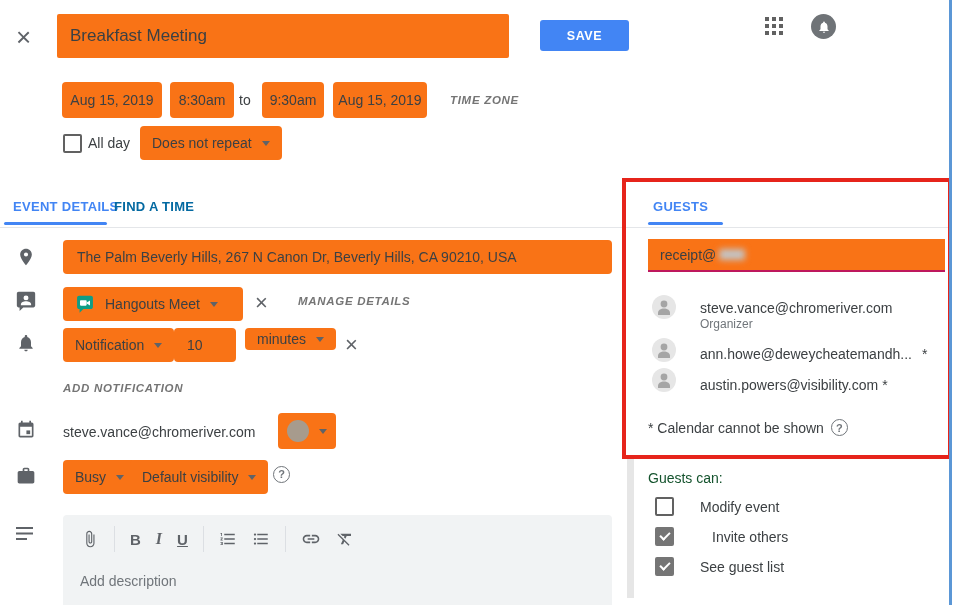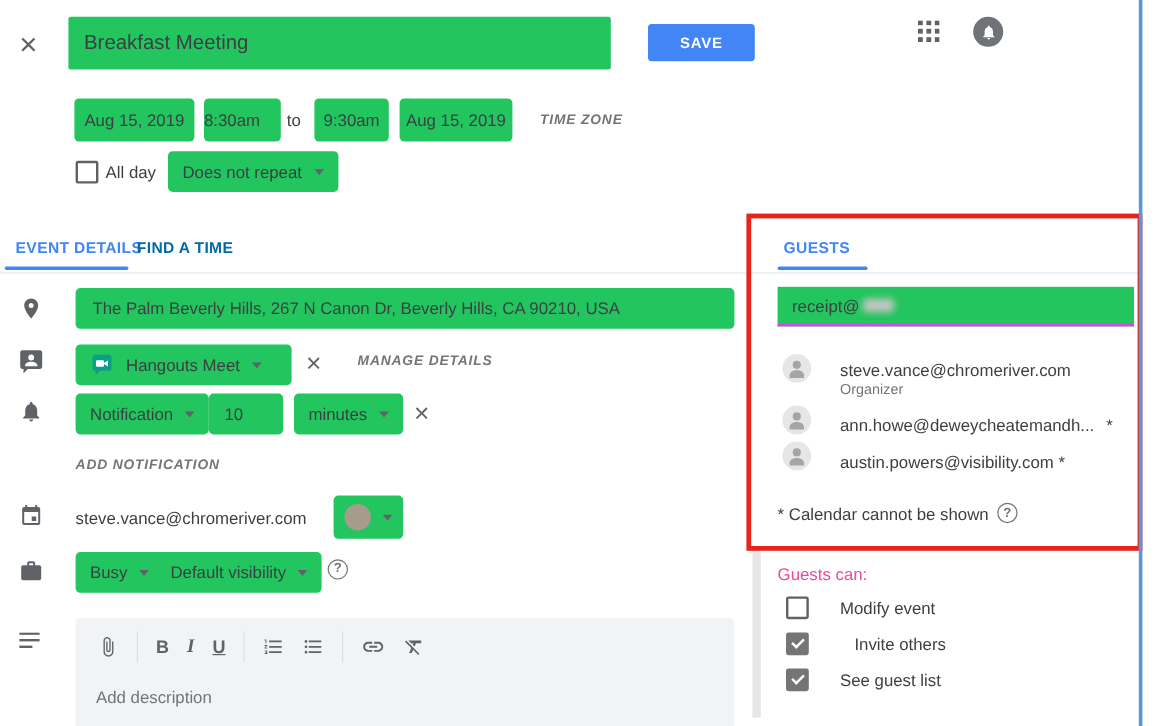--- a/index.html
+++ b/index.html
@@ -1,20 +1,20 @@
 <!DOCTYPE html>
 <html><head>
 <meta charset="utf-8">
 <style>
   html,body{margin:0;padding:0;background:#fff;}
   .frame{position:relative;width:963px;height:605px;background:#fff;overflow:hidden;
          font-family:"Liberation Sans",sans-serif;color:#3c4043;}
   .abs{position:absolute;}
   
-  .gbtn{position:absolute;background:#22c55e;border-radius:4px;display:flex;align-items:center;
+  .gbtn{position:absolute;background:#f97316;border-radius:4px;display:flex;align-items:center;
         font-size:14px;color:#3c4043;box-sizing:border-box;cursor:pointer;white-space:nowrap;}
   .caret{width:0;height:0;border-left:4px solid transparent;border-right:4px solid transparent;
          border-top:5px solid #5f6368;margin-left:10px;flex:0 0 auto;}
   .linklbl{position:absolute;font-size:11.5px;font-weight:bold;color:#757575;letter-spacing:.7px;cursor:pointer;font-style:italic;}
   .xbtn{position:absolute;color:#5f6368;font-size:22px;line-height:1;cursor:pointer;}
   .helpc{display:inline-flex;width:15px;height:15px;border:1.5px solid #70757a;border-radius:50%;
          color:#70757a;font-size:11px;align-items:center;justify-content:center;font-weight:bold;flex:0 0 auto;}
   .cbox{position:absolute;width:15px;height:15px;border:2px solid #616161;border-radius:2px;background:#fff;cursor:pointer;}
   .cbox[data-checked="true"]{background:#757575;border-color:#757575;}
   .cbox[data-checked="true"]::after{content:"";position:absolute;left:2.5px;top:3px;width:8px;height:4px;
@@ -69,21 +69,21 @@
   <div class="abs" style="left:811px;top:14px;width:25px;height:25px;border-radius:50%;background:#6f7377;
        display:flex;align-items:center;justify-content:center;cursor:pointer;">
     <svg width="14" height="14" viewBox="0 0 24 24">
         <path fill="#fff" d="M12 22c1.1 0 2-.9 2-2h-4c0 1.1.9 2 2 2zm6-6v-5c0-3.07-1.63-5.64-4.5-6.32V4c0-.83-.67-1.5-1.5-1.5s-1.5.67-1.5 1.5v.68C7.64 5.36 6 7.92 6 11v5l-2 2v1h16v-1l-2-2z"></path>
       </svg>
   </div>
 
   <div class="gbtn" style="left:62px;top:82px;width:100px;height:36px;justify-content:center;">
     <span>Aug 15, 2019</span>
   </div>
-  <div class="gbtn" style="left:170px;top:82px;width:64px;height:36px;">
+  <div class="gbtn" style="left:170px;top:82px;width:64px;height:36px;justify-content:center;">
     <span>8:30am</span>
   </div>
   <span class="abs" style="left:239px;top:92px;font-size:14px;color:#3c4043;">to</span>
   <div class="gbtn" style="left:262px;top:82px;width:62px;height:36px;justify-content:center;">
     <span>9:30am</span>
   </div>
   <div class="gbtn" style="left:333px;top:82px;width:94px;height:36px;justify-content:center;">
     <span>Aug 15, 2019</span>
   </div>
   <span class="linklbl" style="left:450px;top:94px;">TIME ZONE</span>
@@ -138,21 +138,21 @@
         <path fill="#5f6368" d="M12 22c1.1 0 2-.9 2-2h-4c0 1.1.9 2 2 2zm6-6v-5c0-3.07-1.63-5.64-4.5-6.32V4c0-.83-.67-1.5-1.5-1.5s-1.5.67-1.5 1.5v.68C7.64 5.36 6 7.92 6 11v5l-2 2v1h16v-1l-2-2z"></path>
       </svg>
   </div>
   <div class="gbtn" style="left:63px;top:328px;height:34px;padding:0 12px;">
     <span>Notification</span>
     <span class="caret"></span>
   </div>
   <div class="gbtn" style="left:174px;top:328px;width:62px;height:34px;padding-left:13px;cursor:text;">
     <span>10</span>
   </div>
-  <div class="gbtn" style="left:245px;top:328px;height:34px;padding:0 12px;">
+  <div class="gbtn" style="left:245px;top:328px;height:22px;padding:0 12px;">
     <span>minutes</span>
     <span class="caret"></span>
   </div>
   <div class="xbtn" style="left:345px;top:334px;">×</div>
   <span class="linklbl" style="left:63px;top:382px;">ADD NOTIFICATION</span>
 
   <div class="abs" style="left:16px;top:420px;width:20px;height:20px;">
     <svg width="20" height="20" viewBox="0 0 24 24">
       <path fill="#5f6368" d="M19 3h-1V1h-2v2H8V1H6v2H5c-1.1 0-2 .9-2 2v14c0 1.1.9 2 2 2h14c1.1 0 2-.9 2-2V5c0-1.1-.9-2-2-2zm0 16H5V8h14v11z"></path>
       <rect x="12.5" y="12.5" width="4.5" height="4.5" fill="#5f6368"></rect>
@@ -221,21 +221,21 @@
             <path fill="#5f6368" d="M3.27 5L2 6.27l6.97 6.97L6.5 19h3l1.57-3.66L16.73 21 18 19.73 3.55 5.27zM6 5v.18L8.82 8h2.4l-.72 1.68 2.1 2.1L14.21 8H20V5z"></path>
           </svg>
       </span>
     </div>
     <div style="padding:21px 0 0 17px;font-size:14px;color:#70757a;">Add description</div>
   </div>
 
   <div class="abs" style="left:627px;top:455px;width:7px;height:143px;background:#e6e6e6;z-index:1;"></div>
 
   <div class="gbtn" style="left:648px;top:239px;width:297px;height:33px;padding-left:12px;border-radius:0;
-       border-bottom:2px solid #d946ef;cursor:text;">
+       border-bottom:2px solid #be185d;cursor:text;">
     <span>receipt@</span>
     <span class="blurred"></span>
   </div>
 
   <div class="avatar" style="left:652px;top:295px;">
     <svg width="24" height="24" viewBox="0 0 24 24">
         <circle cx="12" cy="9" r="3.4" fill="#a5a5a5"></circle>
         <path d="M12 13.6c-3 0-6 1.5-6 4.4v2h12v-2c0-2.9-3-4.4-6-4.4z" fill="#a5a5a5"></path>
       </svg>
   </div>
@@ -264,21 +264,21 @@
     <span>austin.powers@visibility.com</span><span style="margin-left:4px;">*</span>
   </div>
 
   <div class="abs" style="left:648px;top:419px;display:flex;align-items:center;gap:7px;font-size:14px;color:#3c4043;">
     <span>* Calendar cannot be shown</span>
     <span class="helpc" style="cursor:pointer;">?</span>
   </div>
 
   <div class="redbox"></div>
 
-  <div class="abs" style="left:648px;top:470px;font-size:14px;color:#ec4899;">Guests can:</div>
+  <div class="abs" style="left:648px;top:470px;font-size:14px;color:#14532d;">Guests can:</div>
 
   <div class="cbox" style="left:655px;top:497px;" data-checked="false"></div>
   <span class="abs" style="left:700px;top:499px;font-size:14px;">Modify event</span>
 
   <div class="cbox" style="left:655px;top:527px;" data-checked="true"></div>
   <span class="abs" style="left:712px;top:529px;font-size:14px;">Invite others</span>
 
   <div class="cbox" style="left:655px;top:557px;" data-checked="true"></div>
   <span class="abs" style="left:700px;top:559px;font-size:14px;">See guest list</span>
 

